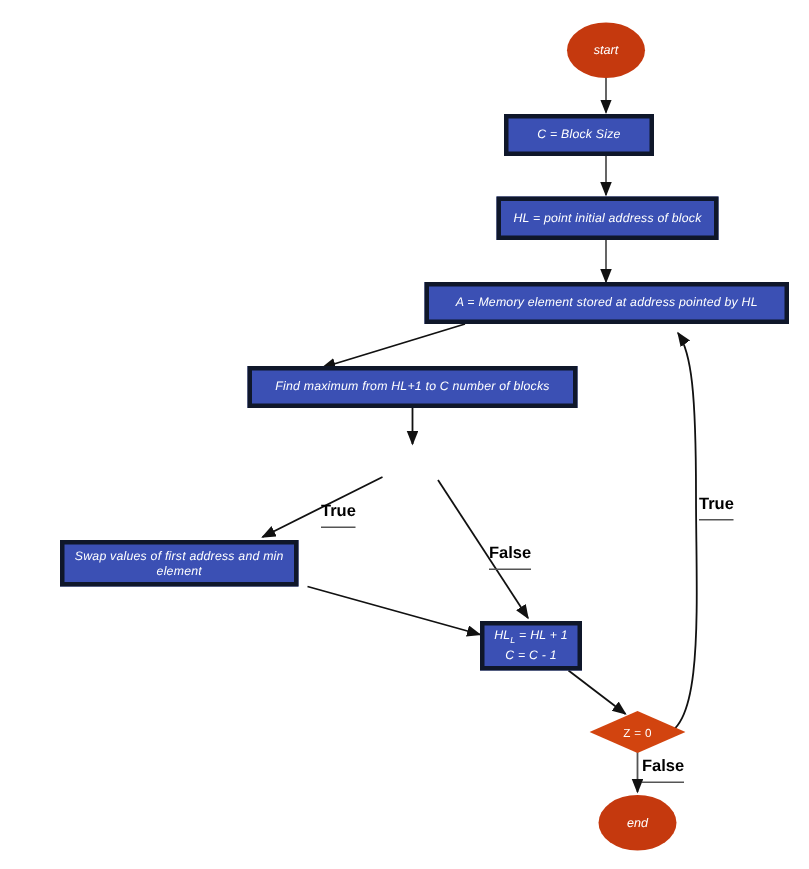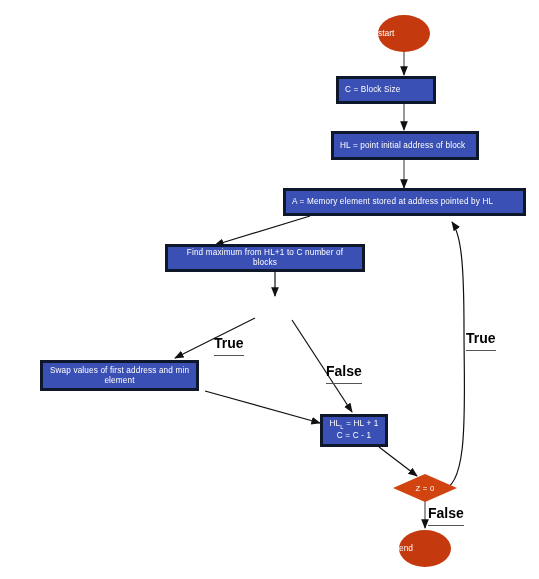--- a/index.html
+++ b/index.html
@@ -21,26 +21,27 @@
     position: absolute;
     left: 0;
     top: 0;
     width: 539px;
     height: 579px;
   }
   .node {
     position: absolute;
     display: flex;
     align-items: center;
-    justify-content: flex-start;
+    justify-content: center;
     text-align: center;
     color: #ffffff;
     box-sizing: border-box;
     line-height: 1.18;
     z-index: 3;
+    font-style: italic;
   }
   .process {
     background: #3b50b4;
     border: 3px solid #0f172a;
     font-size: 8.2px;
     letter-spacing: 0.15px;
     padding: 2px 6px;
   }
   .terminator {
     background: #c5390e;
@@ -66,21 +67,21 @@
     height: 100%;
     display: flex;
     align-items: center;
     justify-content: center;
     color: #ffffff;
     font-size: 7.8px;
     letter-spacing: 0.2px;
   }
   .edge-label {
     position: absolute;
-    font-size: 14px;
+    font-size: 11px;
     font-weight: bold;
     color: #000000;
     z-index: 4;
     white-space: nowrap;
   }
   .edge-label .ul {
     display: block;
     border-bottom: 1px solid #555;
     height: 3px;
     margin-top: 1px;
@@ -138,21 +139,21 @@
   </div>
 
   <div class="node process" style="left:331px; top:131px; width:148px; height:29px;">
     <span>HL = point initial address of block</span>
   </div>
 
   <div class="node process" style="left:283px; top:188px; width:243px; height:28px;">
     <span>A = Memory element stored at address pointed by HL</span>
   </div>
 
-  <div class="node process" style="left:165px; top:244px; width:200px; height:28px;">
+  <div class="node process" style="left:165px; top:244px; width:220px; height:28px;">
     <span>Find maximum from HL+1 to C number of blocks</span>
   </div>
 
 
   <div class="node process" style="left:40px; top:360px; width:159px; height:31px;">
     <span>Swap values of first address and min element</span>
   </div>
 
   <div class="node process" style="left:320px; top:414px; width:68px; height:33px; flex-direction:column;">
     <span class="twoline"><span>HL</span><span class="sub">L</span><span> = HL + 1</span></span>

